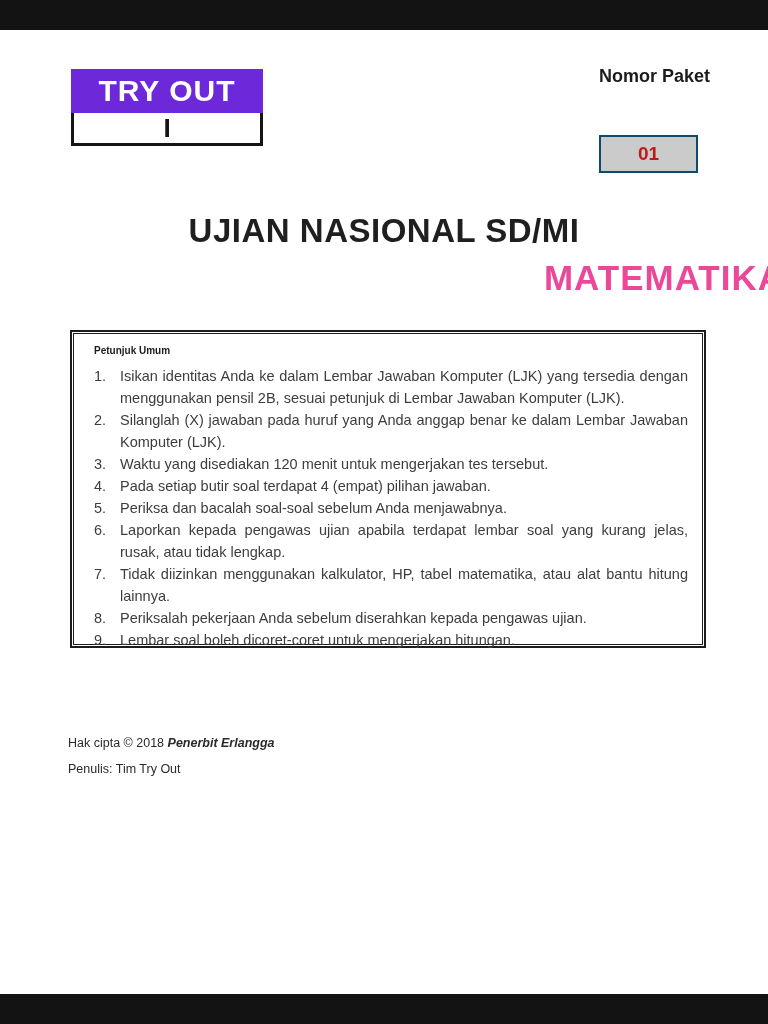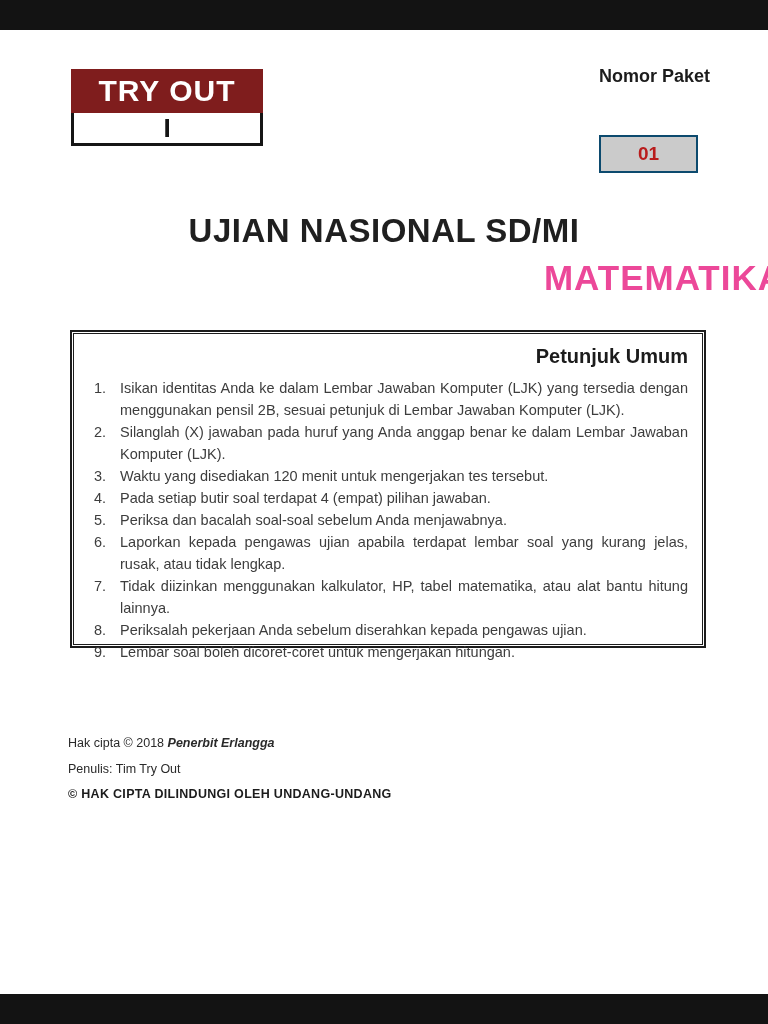--- a/index.html
+++ b/index.html
@@ -8,21 +8,21 @@
     font-family:"Liberation Sans","DejaVu Sans",sans-serif;
     color:#222222;overflow:hidden;
   }
   .letterbox{position:absolute;left:0;width:768px;height:30px;background:#131313;}
   .letterbox.top{top:0;}
   .letterbox.bottom{top:994px;}
 
   
   .tryout{position:absolute;left:71px;top:69px;width:192px;}
   .tryout-top{
-    background:#7f1d1d;color:#ffffff;height:44px;
+    background:#6d28d9;color:#ffffff;height:44px;
     display:flex;align-items:center;justify-content:center;
     font-weight:bold;font-size:30px;letter-spacing:1px;
   }
   .tryout-bottom{
     background:#ffffff;border:3px solid #151515;border-top:0;height:30px;
     display:flex;align-items:center;justify-content:center;
     font-weight:bold;font-size:26px;color:#151515;
   }
 
   
@@ -38,21 +38,21 @@
   .title-exam{position:absolute;left:0;top:212px;width:768px;text-align:center;
     font-weight:bold;font-size:33px;color:#1f1f1f;letter-spacing:0.5px;}
   .title-subject{position:absolute;left:0;top:258px;width:768px;text-align:right;
     font-weight:bold;font-size:35px;color:#ec4899;letter-spacing:1px;padding-left:16px;}
 
   
   .pbox-outer{position:absolute;left:70px;top:330px;width:636px;height:318px;
     border:2px solid #1c1c1c;box-sizing:border-box;}
   .pbox-inner{position:absolute;left:1px;top:1px;right:1px;bottom:1px;
     border:1px solid #1c1c1c;padding:11px 14px 10px 20px;box-sizing:border-box;}
-  .pbox-title{font-weight:bold;font-size:20px;color:#1c1c1c;margin:0 0 9px 0;text-align:right;}
+  .pbox-title{font-weight:bold;font-size:10px;color:#1c1c1c;margin:0 0 9px 0;}
   .plist{margin:0;padding:0;list-style:none;font-size:14.5px;line-height:22px;color:#3d3d3d;}
   .plist li{display:flex;}
   .plist .num{width:26px;flex:0 0 26px;}
   .plist .txt{flex:1;text-align:justify;}
 
   
   .footer{position:absolute;left:68px;top:736px;width:492px;font-size:12.5px;color:#2a2a2a;}
   .f-line1{margin:0 0 12px 0;}
   .f-line2{margin:0 0 11px 0;}
   .f-disclaimer{margin:0 0 14px 0;font-style:italic;text-align:justify;line-height:19px;}
@@ -116,14 +116,13 @@
         <span class="num">9.</span>
         <span class="txt">Lembar soal boleh dicoret-coret untuk mengerjakan hitungan.</span>
       </li>
     </ol>
   </div>
 </div>
 
 <div class="footer">
   <p class="f-line1"><span>Hak cipta © 2018 </span><span class="bold-italic">Penerbit Erlangga</span></p>
   <p class="f-line2">Penulis: Tim Try Out</p>
-  <p class="f-rights">© HAK CIPTA DILINDUNGI OLEH UNDANG-UNDANG</p>
 </div>
 
 </body></html>

